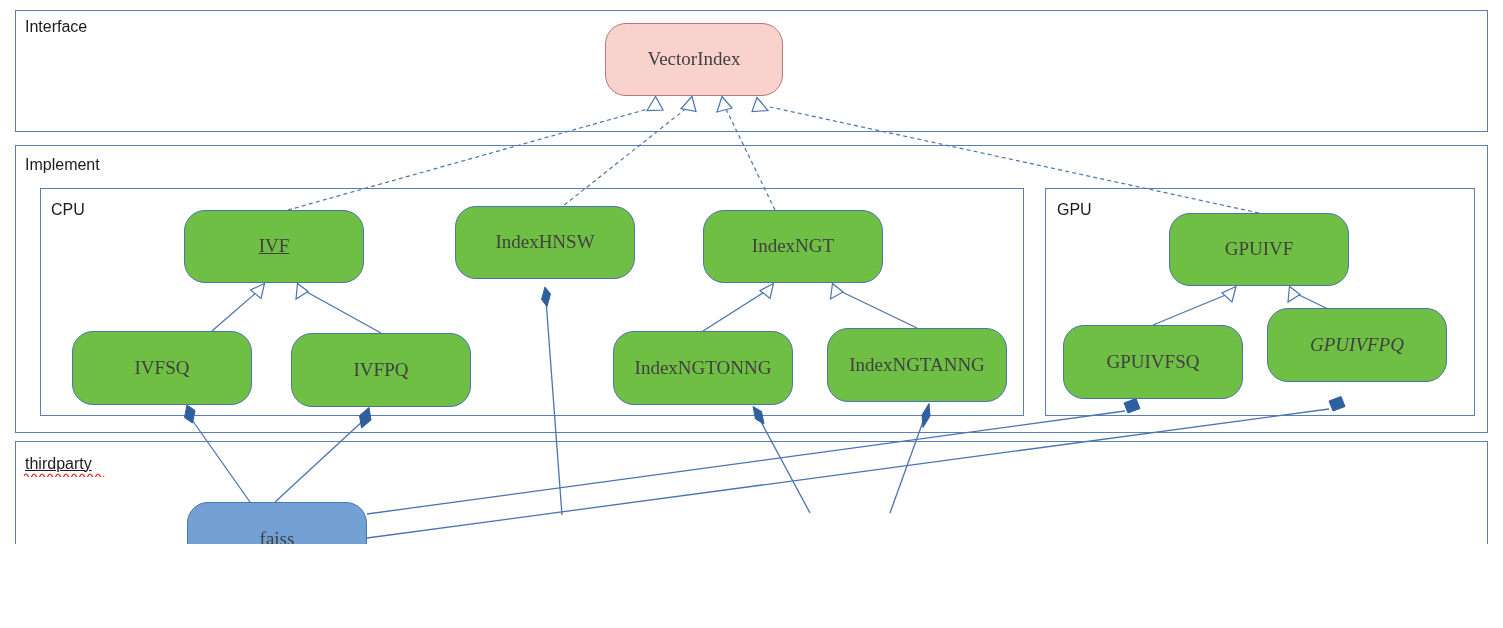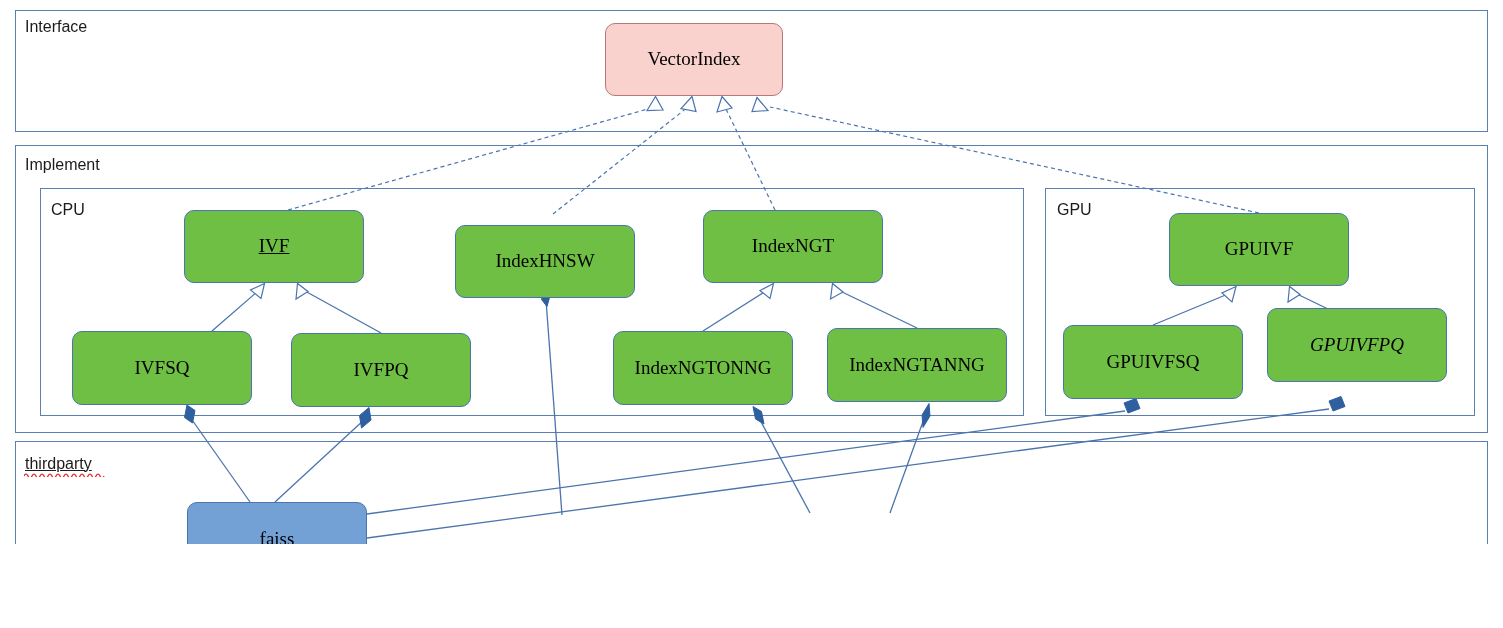--- a/index.html
+++ b/index.html
@@ -37,28 +37,28 @@
   }
   .squiggle {
     position: absolute;
     height: 5px;
     pointer-events: none;
   }
   
   .node {
     position: absolute;
     box-sizing: border-box;
-    border-radius: 10px;
+    border-radius: 21px;
     border: 1.3px solid #4a74ad;
     display: flex;
     align-items: center;
     justify-content: center;
     font-family: "Liberation Serif", serif;
     font-size: 19px;
-    color: #000000;
+    color: #404040;
     text-align: center;
     line-height: 1.1;
   }
   .node.iface  { background: #f9d2ce; border-color: #b8787a; }
   .node.green  { background: #6fbf44; }
   .node.blue   { background: #73a1d6; }
 
   
   #edges {
     position: absolute;
@@ -167,21 +167,21 @@
   </svg>
 
   <div class="node iface" style="left:605px; top:23px; width:178px; height:73px;">
     <span>VectorIndex</span>
   </div>
 
   <div class="node green" style="left:184px; top:210px; width:180px; height:73px;text-decoration:underline;">
     <span>IVF</span>
   </div>
 
-  <div class="node green" style="left:455px; top:225px; width:180px; height:73px;">
+  <div class="node green" style="left:455px; top:206px; width:180px; height:73px;">
     <span>IndexHNSW</span>
   </div>
 
   <div class="node green" style="left:703px; top:210px; width:180px; height:73px;">
     <span>IndexNGT</span>
   </div>
 
   <div class="node green" style="left:1169px; top:213px; width:180px; height:73px;">
     <span>GPUIVF</span>
   </div>

